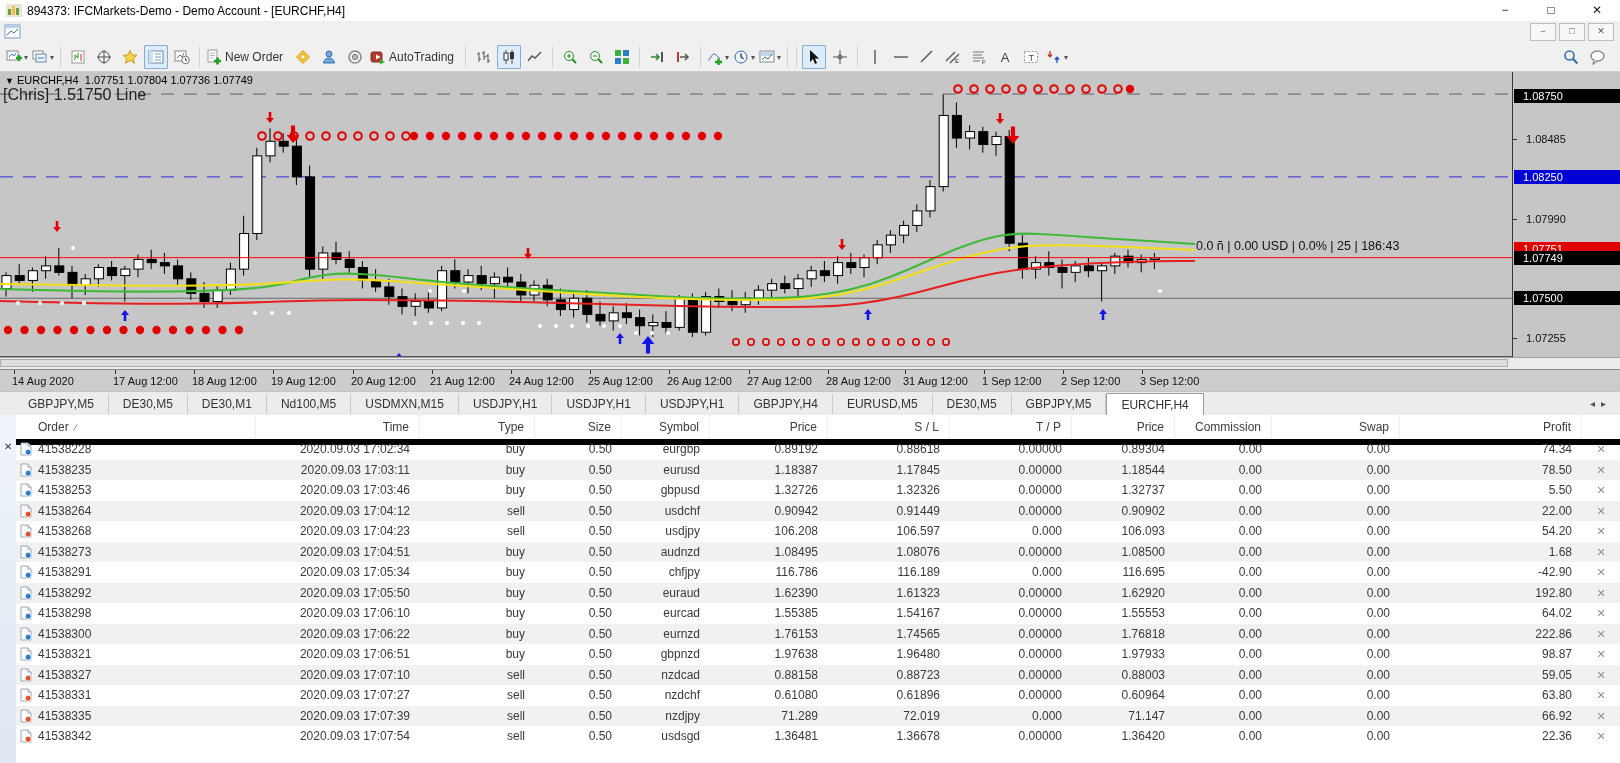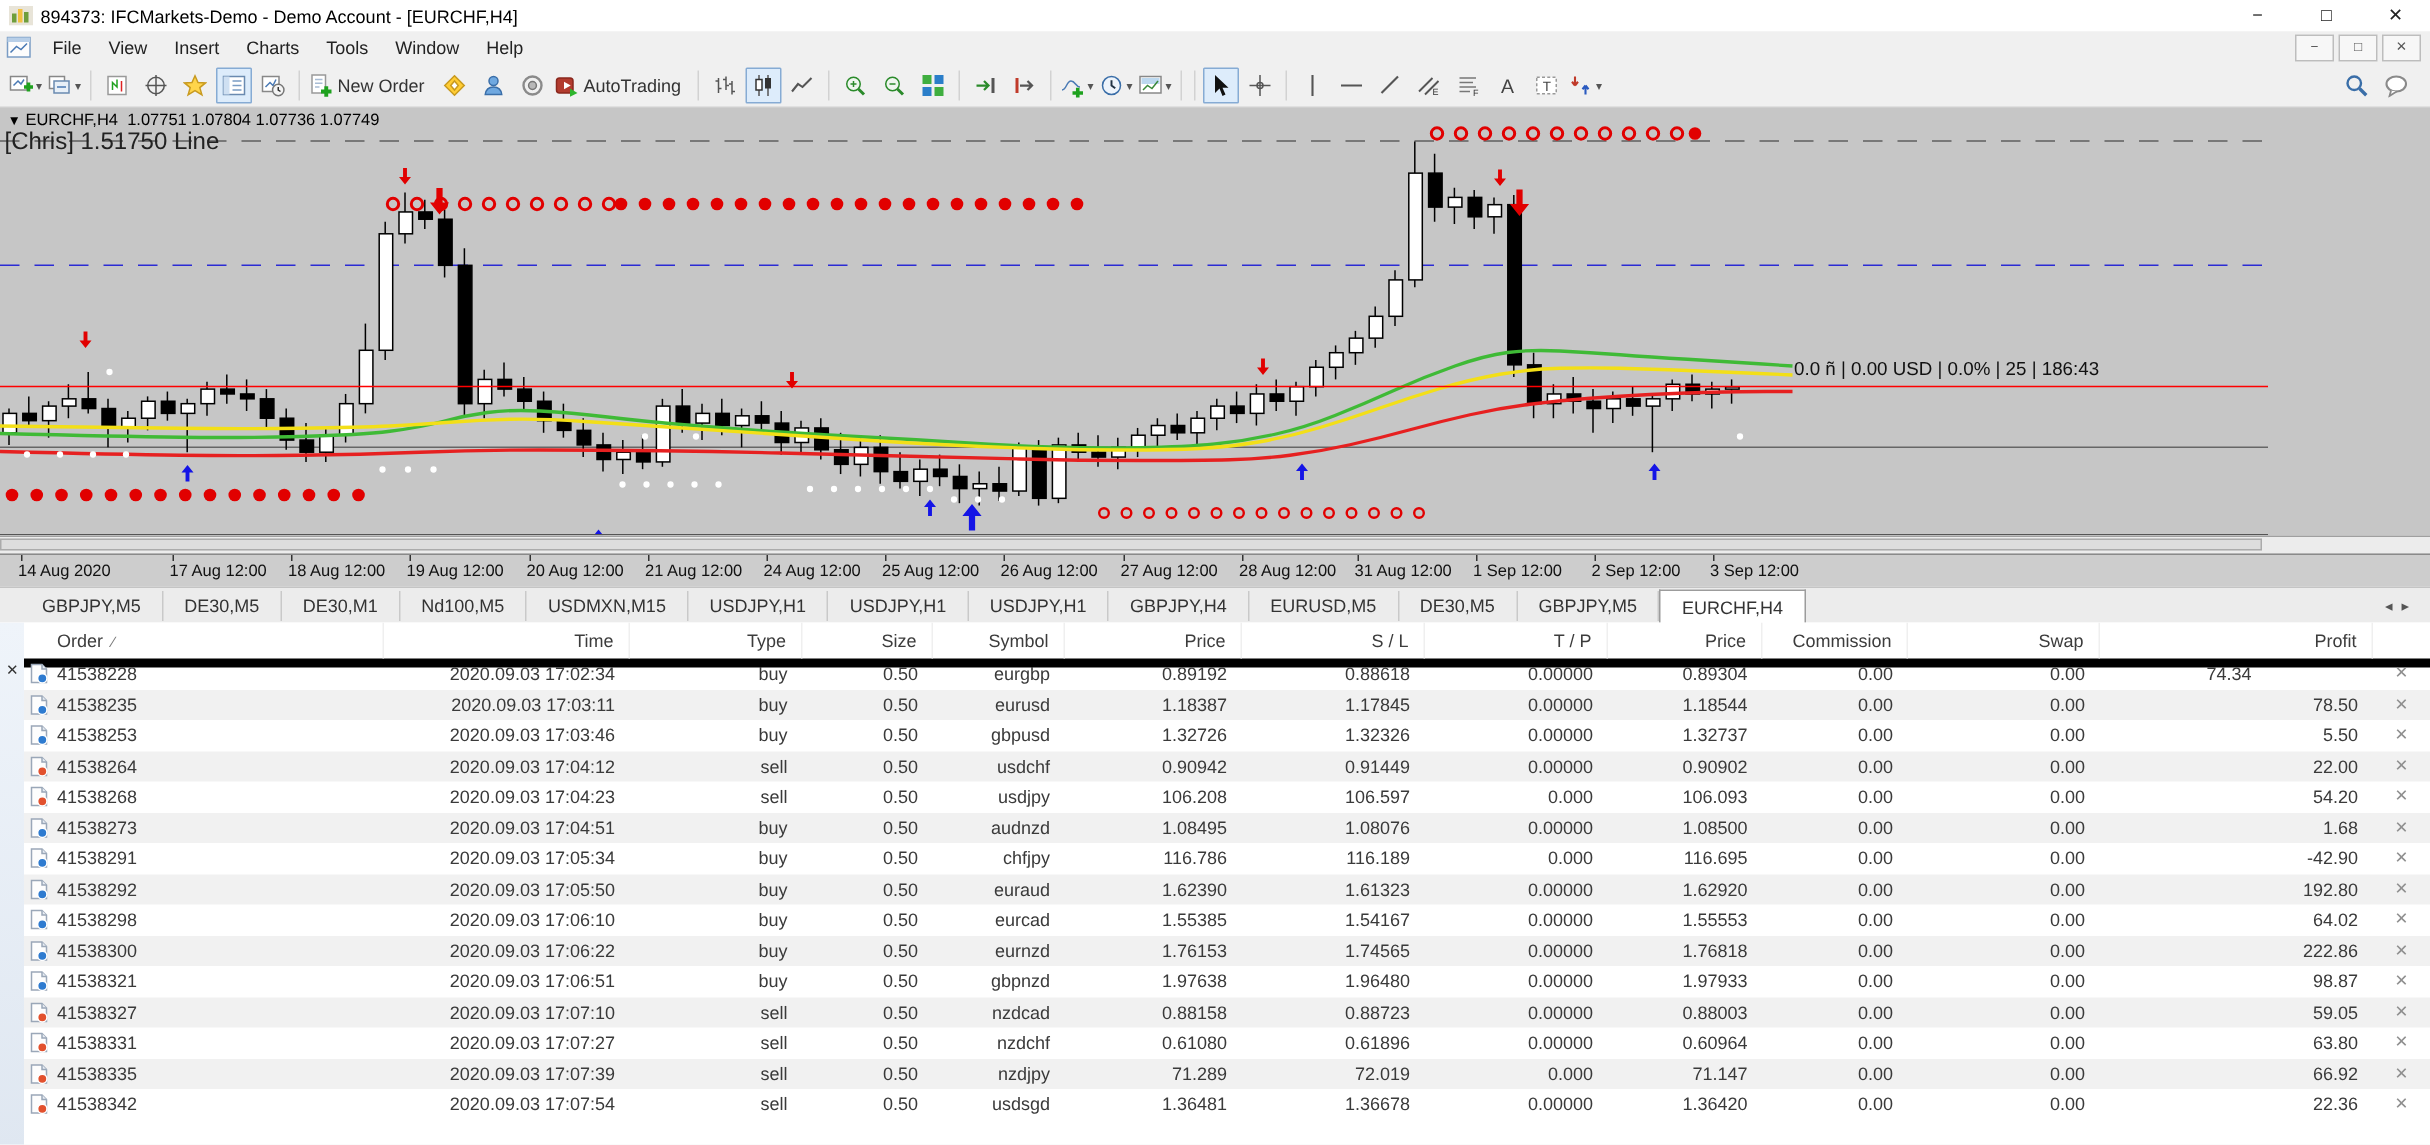--- a/index.html
+++ b/index.html
@@ -81,29 +81,20 @@
       <span class="wb">✕</span>
     </div>
   </div>
 
   <div class="menubar">
     <svg class="chartwinico" viewBox="0 0 18 16">
       <rect x="1" y="1" width="15" height="13" fill="#fdfdfd" stroke="#7a9cc4"></rect>
       <rect x="1" y="1" width="15" height="3" fill="#b8cfe8"></rect>
       <path d="M3 11 L7 7 L10 9 L14 5" stroke="#4a7ab5" fill="none"></path>
     </svg>
-    <div id="menuitems" style="display:flex">
-        <span class="mi">File</span>
-        <span class="mi">View</span>
-        <span class="mi">Insert</span>
-        <span class="mi">Charts</span>
-        <span class="mi">Tools</span>
-        <span class="mi">Window</span>
-        <span class="mi">Help</span>
-      </div>
     <div class="mdi">
       <span class="mdib">−</span>
       <span class="mdib">□</span>
       <span class="mdib">✕</span>
     </div>
   </div>
 
   <div class="toolbar">
     <div class="tb">
       <svg width="16" height="16" viewBox="0 0 16 16">
@@ -645,20 +636,33 @@
           <path d="M648 264 L641.6 272 L645.92 272 L645.92 281.6 L650.08 281.6 L650.08 272 L654.4 272 Z" fill="#1414e6"></path>
           <path d="M868 237 L864 242 L866.7 242 L866.7 248 L869.3 248 L869.3 242 L872 242 Z" fill="#1414e6"></path>
           <path d="M1103 237 L1099 242 L1101.7 242 L1101.7 248 L1104.3 248 L1104.3 242 L1107 242 Z" fill="#1414e6"></path>
           <path d="M399 281 L395 286 L397.7 286 L397.7 292 L400.3 292 L400.3 286 L403 286 Z" fill="#1414e6"></path>
         </g>
         <text x="1196" y="178" font-size="12.5" fill="#111" font-family="&quot;Liberation Sans&quot;,sans-serif">0.0 ñ | 0.00 USD | 0.0% | 25  | 186:43</text>
         <line x1="0" x2="1512" y1="284.5" y2="284.5" stroke="#555"></line>
       </svg>
     <div class="chead1"><span class="col">▼</span><span>EURCHF,H4  1.07751 1.07804 1.07736 1.07749</span></div>
     <div class="chead2">[Chris] 1.51750 Line</div>
+    <div class="paxis" id="paxis">
+        <span class="pb" style="top: 17px; background: rgb(0, 0, 0);">1.08750</span>
+        <span class="ptick" style="top: 67px;"></span>
+        <span class="pl" style="top: 61px;">1.08485</span>
+        <span class="pb" style="top: 98px; background: rgb(0, 0, 214);">1.08250</span>
+        <span class="ptick" style="top: 147px;"></span>
+        <span class="pl" style="top: 141px;">1.07990</span>
+        <span class="pb" style="top: 170px; background: rgb(224, 0, 0);">1.07751</span>
+        <span class="pb" style="top: 179px; background: rgb(0, 0, 0);">1.07749</span>
+        <span class="pb" style="top: 219px; background: rgb(0, 0, 0);">1.07500</span>
+        <span class="ptick" style="top: 266px;"></span>
+        <span class="pl" style="top: 260px;">1.07255</span>
+      </div>
   </div>
 
   <div class="hscroll">
       <div class="hthumb"></div>
     </div>
 
   <div class="taxis" id="taxis">
       <span class="ttick" style="left: 14px;"></span>
       <span class="tlab" style="left: 12px;">14 Aug 2020</span>
       <span class="ttick" style="left: 115px;"></span>
@@ -740,21 +744,21 @@
           <div class="td" style="width: 164px;">2020.09.03 17:02:34</div>
           <div class="td" style="width: 115px;">buy</div>
           <div class="td" style="width: 87px;">0.50</div>
           <div class="td" style="width: 88px;">eurgbp</div>
           <div class="td" style="width: 118px;">0.89192</div>
           <div class="td" style="width: 122px;">0.88618</div>
           <div class="td" style="width: 122px;">0.00000</div>
           <div class="td" style="width: 103px;">0.89304</div>
           <div class="td" style="width: 97px;">0.00</div>
           <div class="td" style="width: 128px;">0.00</div>
-          <div class="td" style="width: 182px; text-align: center;">74.34</div>
+          <div class="td" style="width: 182px;">74.34</div>
           <div class="td rowx" style="width: 38px; padding: 0px;">✕</div>
         </div>
         <div class="tr alt">
           <div class="td left" style="width: 240px;">
             <svg width="12" height="14" viewBox="0 0 12 14">
   <path d="M1 1 h7 l3 3 v9 h-10 Z" fill="#fdfdfd" stroke="#9aa7b8"></path>
   <path d="M8 1 v3 h3" fill="#e8edf4" stroke="#9aa7b8"></path>
   <circle cx="8.2" cy="10.2" r="3.1" fill="#2e7bd0" stroke="#fff"></circle>
             </svg>
             <span>41538235</span>

